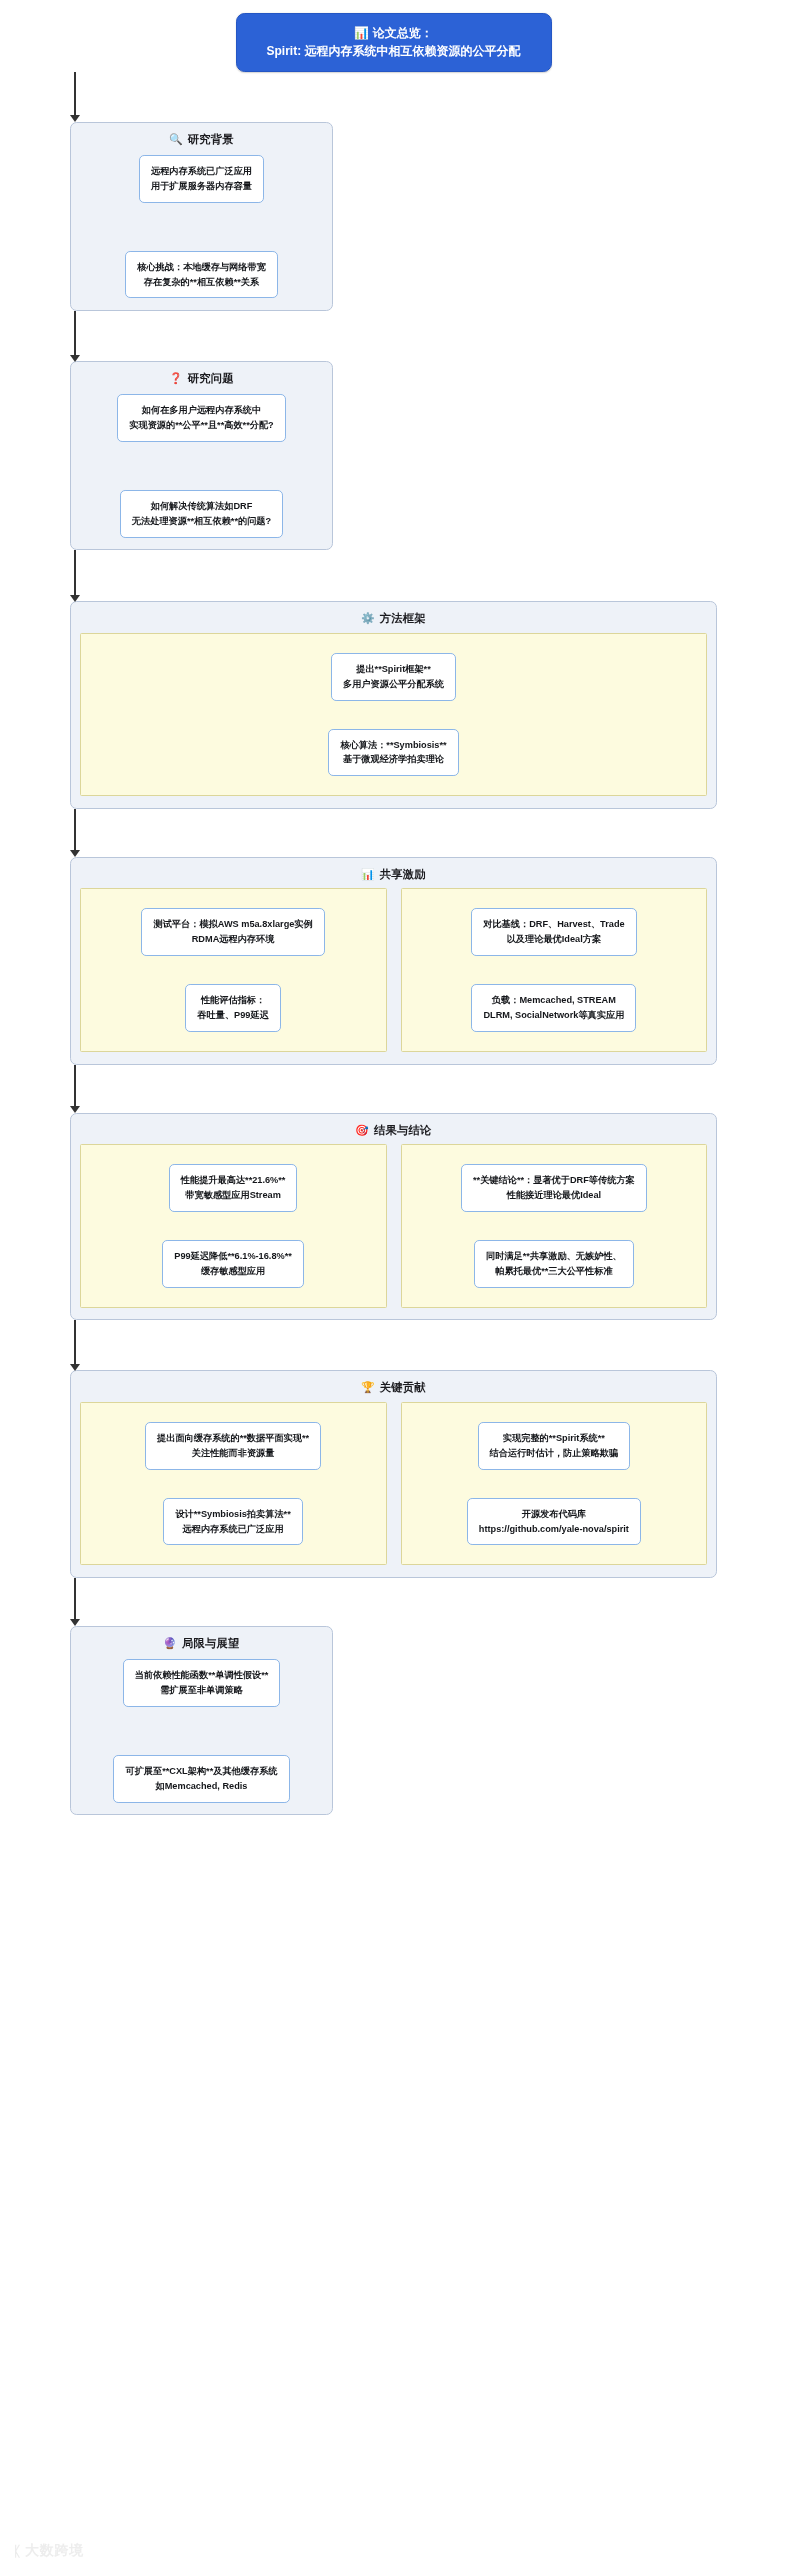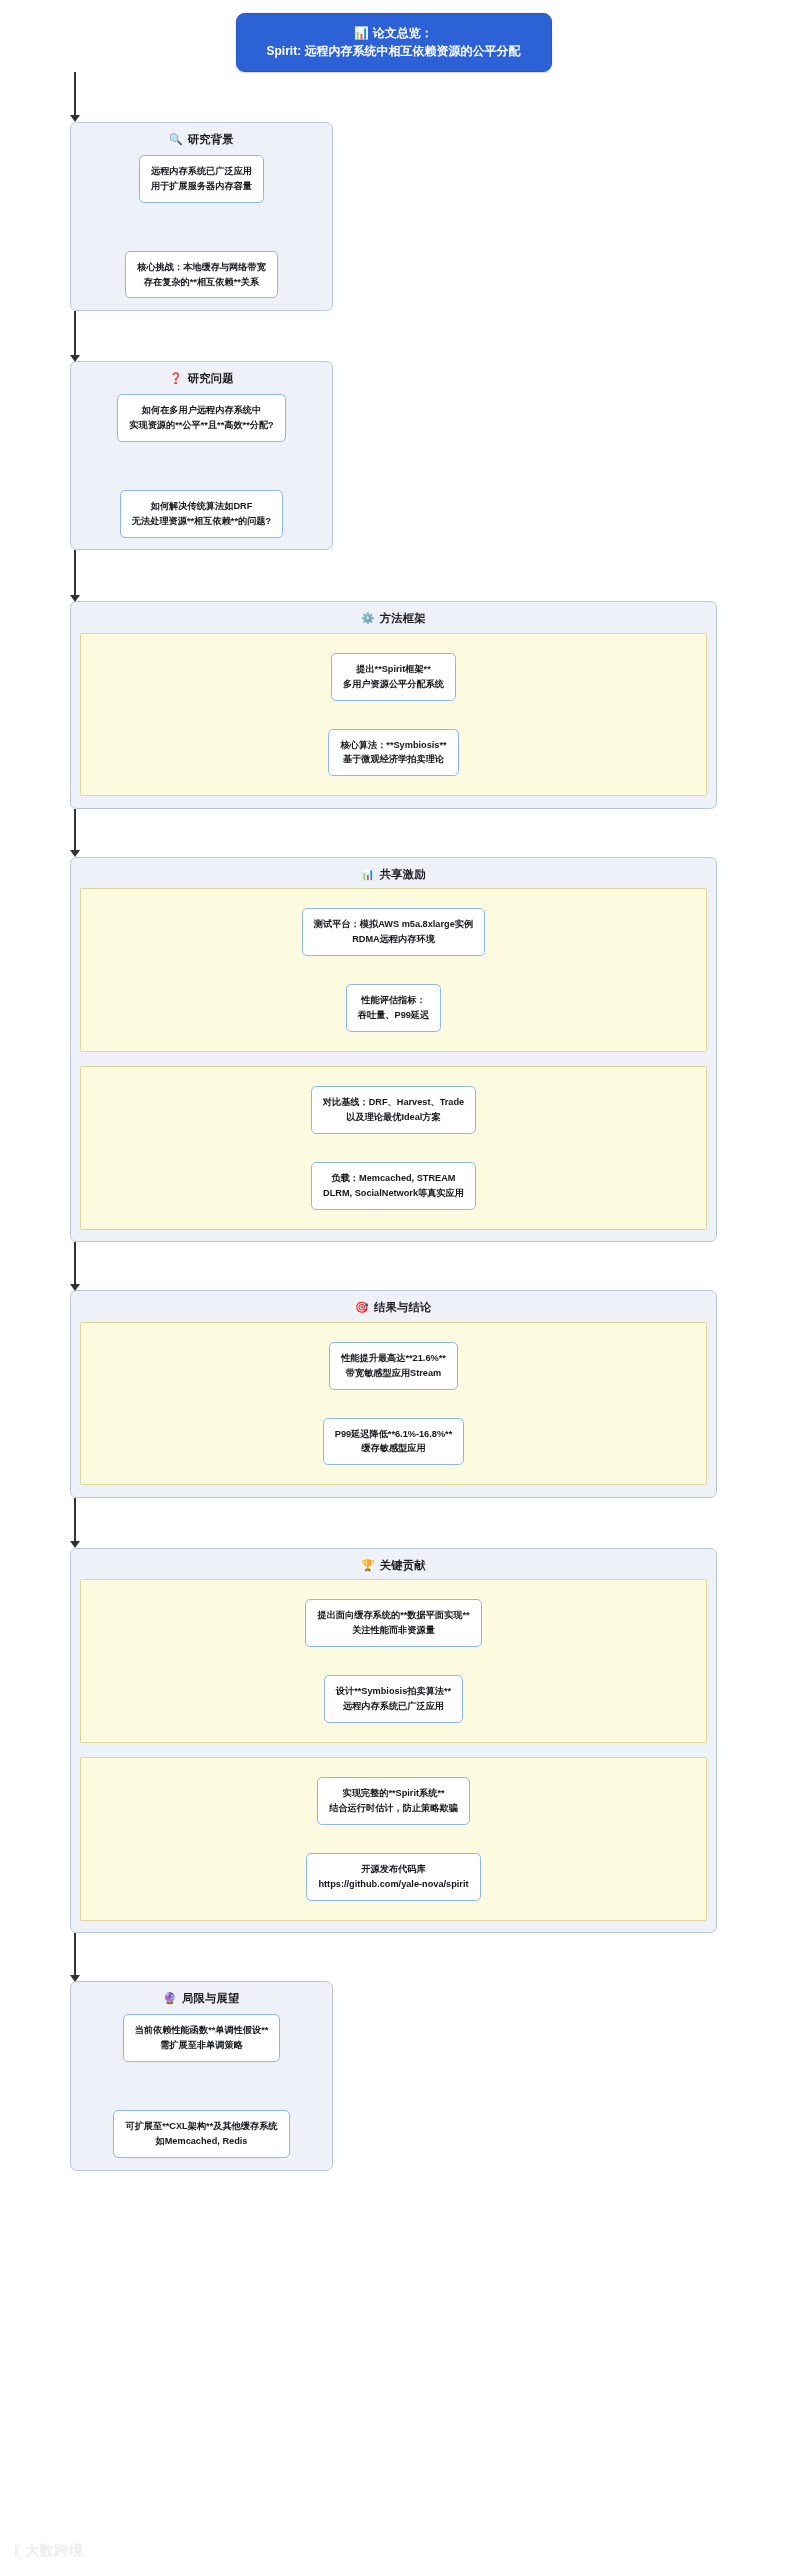--- a/index.html
+++ b/index.html
@@ -86,21 +86,20 @@
     gap:4.4px;
   }
   .sec-emoji{font-size:11px;line-height:1;display:inline-block;}
 
   .cols{
     display:flex;
     gap:14px;
     width:100%;
     justify-content:center;
     align-items:stretch;
-    flex-direction:column;
   }
   .col{
     background:#fdfbdf;
     border:0.7px solid #dcd69a;
     border-radius:1.5px;
     flex:1;
     display:flex;
     flex-direction:column;
     justify-content:space-around;
     align-items:center;
@@ -275,20 +274,30 @@
           <div class="col">
             <div class="node">
               <span class="l">性能提升最高达**21.6%**</span>
               <span class="l">带宽敏感型应用Stream</span>
             </div>
             <div class="node">
               <span class="l">P99延迟降低**6.1%-16.8%**</span>
               <span class="l">缓存敏感型应用</span>
             </div>
           </div>
+          <div class="col">
+            <div class="node">
+              <span class="l">**关键结论**：显著优于DRF等传统方案</span>
+              <span class="l">性能接近理论最优Ideal</span>
+            </div>
+            <div class="node">
+              <span class="l">同时满足**共享激励、无嫉妒性、</span>
+              <span class="l">帕累托最优**三大公平性标准</span>
+            </div>
+          </div>
         </div>
       </div>
       <div class="arrow" style="height: 50px;">
         <div class="shaft"></div>
         <div class="head"></div>
       </div>
       <div class="section wide">
         <div class="section-title">
           <span class="sec-emoji">🏆</span>
           <span>关键贡献</span>

